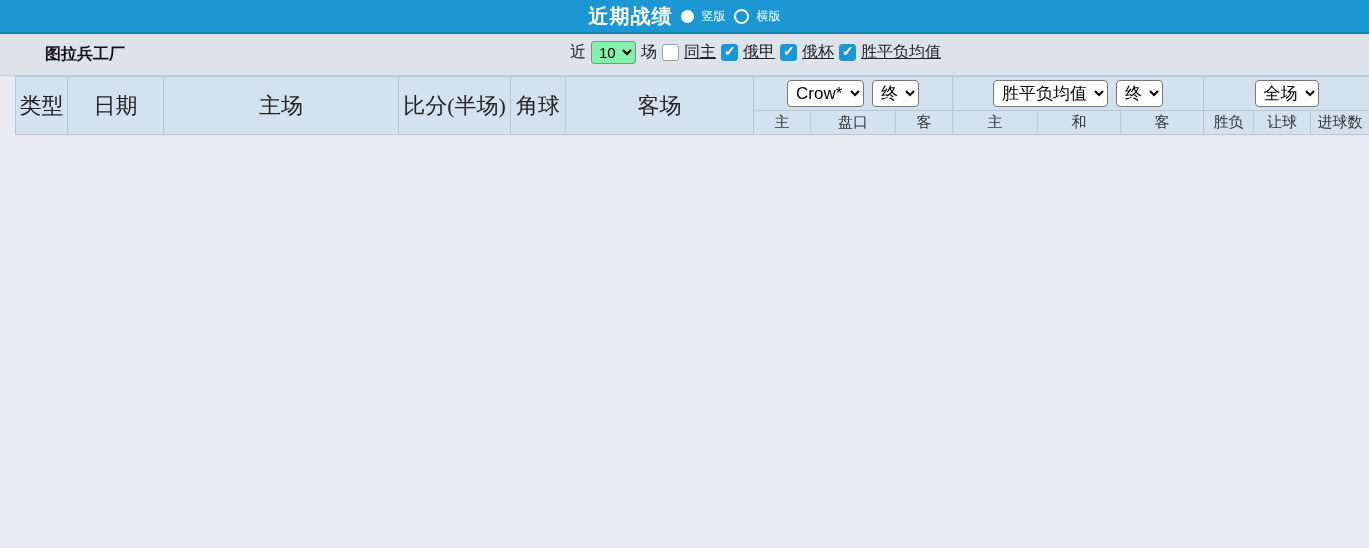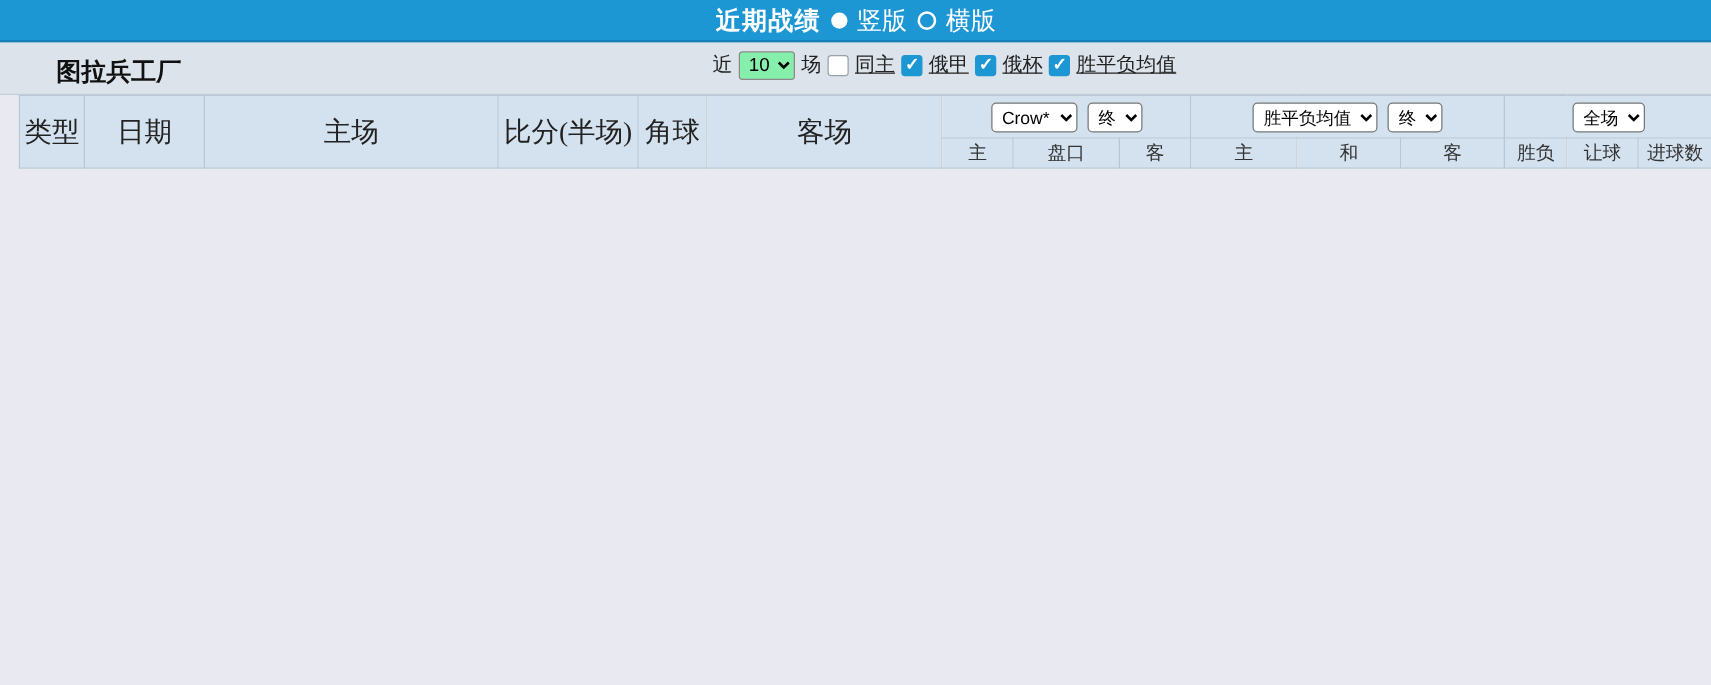--- a/index.html
+++ b/index.html
@@ -6,43 +6,43 @@
   body{font-family:"Liberation Serif","DejaVu Serif",serif;}
   .page{position:relative;width:1369px;height:548px;background:#e9e9f1;overflow:hidden;}
 
   
   .topbar{height:32px;background:#1d96d4;border-bottom:2px solid #1580b8;
           display:flex;align-items:center;justify-content:center;gap:8px;color:#fff;}
   .topbar .title{font-size:20px;font-weight:bold;letter-spacing:1px;}
   .radio{display:inline-block;width:13px;height:13px;border-radius:50%;box-sizing:border-box;cursor:pointer;}
   .radio.selected{background:#fff;}
   .radio.unselected{border:2.5px solid #fff;background:transparent;width:15px;height:15px;}
-  .rlabel{font-size:20px;cursor:pointer;font-family:Liberation Sans, sans-serif;}
+  .rlabel{font-size:12px;cursor:pointer;font-family:Liberation Sans, sans-serif;}
 
   
   .filterbar{position:relative;height:41px;background:#dde3eb;border-bottom:1px solid #c2cdd8;}
-  .filterbar .team{position:absolute;left:45px;top:10px;font-size:20px;font-weight:bold;color:#111;}
+  .filterbar .team{position:absolute;left:45px;top:10px;font-size:16px;font-weight:bold;color:#111;}
   .filters{position:absolute;left:570px;top:7px;display:flex;align-items:center;gap:5px;font-size:16px;color:#222;}
   .filters select{font-size:15px;border:1px solid #8a8a8a;border-radius:3px;background:#86efac;padding:1px 3px;
                   font-family:"Liberation Sans",sans-serif;}
   .cb{display:inline-block;width:17px;height:17px;border:1px solid #98a2ad;border-radius:3px;
       background:#fff;vertical-align:-3px;position:relative;cursor:pointer;box-sizing:border-box;}
   .cb.checked{background:#1d96d4;border-color:#1d96d4;}
   .cb.checked::after{content:"\2713";position:absolute;left:2px;top:-2px;color:#fff;font-size:14px;font-weight:bold;
                      font-family:"Liberation Sans",sans-serif;}
   .cb-label{cursor:default;text-decoration:underline;}
 
   
   table{border-collapse:collapse;table-layout:fixed;width:1354px;margin-left:15px;background:#fff;}
   th,td{border:1px solid #ccd2d8;text-align:center;overflow:hidden;white-space:nowrap;padding:0 2px;box-sizing:border-box;}
   thead th{background:#d4e1ee;border-color:#b9c7d4;font-weight:normal;color:#222;}
   thead tr.hd1 th{height:34px;}
   thead tr.hd2 th{height:24px;font-size:15px;color:#333;}
   thead .colhead{font-size:22px;}
-  thead select{font-size:14px;border:1px solid #777;border-radius:4px;background:#fff;padding:2px 4px;
+  thead select{font-size:17px;border:1px solid #777;border-radius:4px;background:#fff;padding:2px 4px;
                font-family:"Liberation Sans",sans-serif;margin:0 4px;}
 </style>
 </head>
 <body>
 
 <div class="page">
 
   <div class="topbar">
     <span class="title">近期战绩</span>
     <span class="radio selected"></span>

